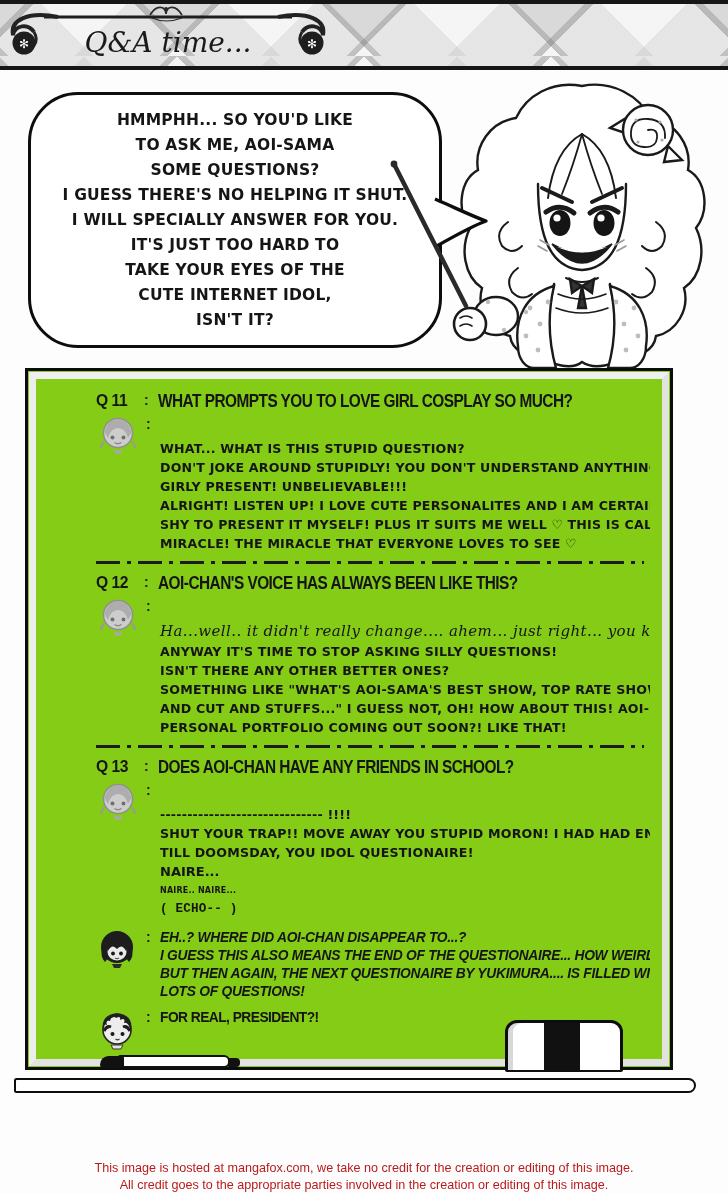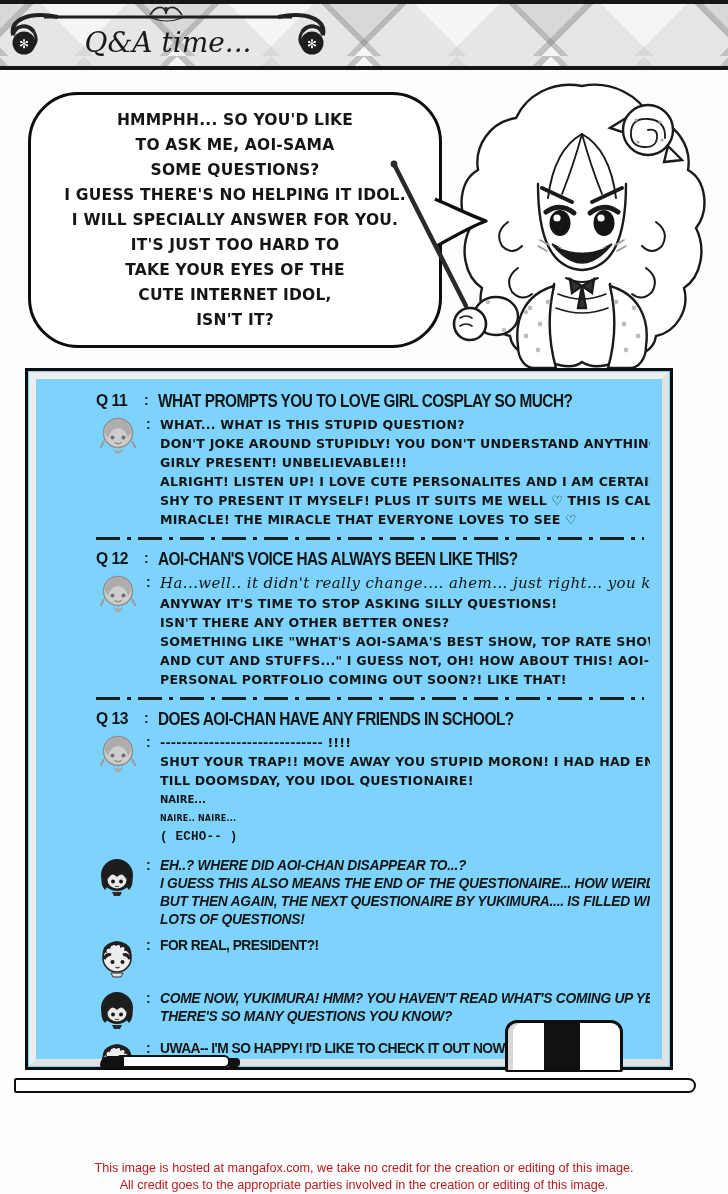--- a/index.html
+++ b/index.html
@@ -27,55 +27,55 @@
   .bubble-text{text-align:center;font-weight:700;font-size:15.5px;line-height:25px;
                letter-spacing:.2px;font-family:"DejaVu Sans",sans-serif;}
   .bubble-text span{display:block;}
   .bubble-tail{position:absolute;left:434px;top:196px;width:56px;height:54px;z-index:3;}
 
   .pointer-stick{position:absolute;left:388px;top:156px;width:96px;height:176px;z-index:4;}
 
   .character{position:absolute;left:430px;top:72px;width:298px;height:296px;z-index:1;}
 
   
-  .board{position:absolute;left:25px;top:368px;width:648px;height:702px;background:#7dd3fc;
+  .board{position:absolute;left:25px;top:368px;width:648px;height:702px;background:#84cc16;
          border:3px solid #0d0d0d;z-index:2;box-sizing:border-box;}
   .board-bevel{position:absolute;inset:1px;border:7px solid #e2e2e2;
                border-top-color:#efefef;border-left-color:#ededed;pointer-events:none;}
   .board-content{position:absolute;left:16px;right:20px;top:20px;bottom:4px;overflow:hidden;}
 
   .qa-row,.ans-row,.conv-row{display:flex;align-items:flex-start;padding-left:52px;}
   .label-col{flex:0 0 48px;font-weight:700;font-size:17px;letter-spacing:-.5px;
              transform:scaleX(.92);transform-origin:left;white-space:nowrap;}
   .avatar-col{flex:0 0 48px;display:flex;justify-content:flex-start;padding-left:2px;}
   .colon-col{flex:0 0 14px;font-weight:700;font-size:14px;padding-top:1px;color:#222;}
   .q-text{font-weight:700;font-size:17.5px;letter-spacing:-.6px;white-space:nowrap;
           transform:scaleX(.88);transform-origin:left;}
   .a-text{font-family:"DejaVu Sans",sans-serif;font-weight:700;font-size:12.6px;
-          line-height:19px;letter-spacing:.2px;}
+          line-height:19px;letter-spacing:.2px;margin-top:24px;}
   .a-text span{display:block;white-space:nowrap;}
   .handwritten{font-family:"DejaVu Serif",serif;font-style:italic;font-weight:400;
                font-size:15px;letter-spacing:.4px;line-height:21px;white-space:nowrap;}
   .qa-row{margin-bottom:3px;}
   .ans-row{margin-bottom:3px;}
 
   .divider{height:3px;margin:8px 6px 9px 52px;
     background:repeating-linear-gradient(90deg,#1c1c1c 0 24px,transparent 24px 31px,
                #1c1c1c 31px 35px,transparent 35px 42px);}
 
   .conv-row{margin-bottom:8px;}
   .conv-text{font-size:15px;line-height:18px;letter-spacing:-.3px;white-space:nowrap;
              transform:scaleX(.92);transform-origin:left;}
   .conv-text span{display:block;}
   .pres .conv-text{font-weight:700;font-style:italic;}
   .yuki .conv-text{font-weight:700;font-style:normal;letter-spacing:-.6px;}
   .conv-gap{margin-top:2px;margin-bottom:11px;}
 
   .echo-line{white-space:nowrap;}
-  .echo-sm{font-size:10px;letter-spacing:0;}
+  .echo-sm{font-size:13px;letter-spacing:0;}
   .echo-sm2{font-size:8px;}
   .echo-paren{font-size:12.6px;font-family:Liberation Mono, monospace;}
 
   
   .tray{position:absolute;left:14px;top:1078px;width:682px;height:15px;background:#fff;
         border:2.5px solid #0d0d0d;border-radius:3px 9px 9px 3px;z-index:3;box-sizing:border-box;}
   .marker{position:absolute;left:100px;top:1055px;width:140px;height:13px;z-index:4;}
   .marker-body{position:absolute;left:18px;top:0;width:112px;height:13px;background:#fff;
                border:2px solid #111;border-radius:2px 6px 6px 2px;box-sizing:border-box;}
   .marker-cap{position:absolute;left:0;top:1px;width:24px;height:12px;background:#111;
@@ -236,21 +236,21 @@
   <svg class="pointer-stick" viewBox="0 0 96 176">
     <line x1="6" y1="8" x2="78" y2="150" stroke="#2a2a2a" stroke-width="4.5" stroke-linecap="round"></line>
     <circle cx="6" cy="8" r="3.4" fill="#2a2a2a"></circle>
   </svg>
 
   <div class="bubble">
     <div class="bubble-text">
       <span>HMMPHH... SO YOU'D LIKE</span>
       <span>TO ASK ME, AOI-SAMA</span>
       <span>SOME QUESTIONS?</span>
-      <span>I GUESS THERE'S NO HELPING IT IDOL.</span>
+      <span>I GUESS THERE'S NO HELPING IT SHUT.</span>
       <span>I WILL SPECIALLY ANSWER FOR YOU.</span>
       <span>IT'S JUST TOO HARD TO</span>
       <span>TAKE YOUR EYES OF THE</span>
       <span>CUTE INTERNET IDOL,</span>
       <span>ISN'T IT?</span>
     </div>
   </div>
   <svg class="bubble-tail" viewBox="0 0 56 54">
     <path d="M1 3 C24 13 38 20 52 25 C38 30 24 38 1 51" fill="#fff" stroke="#0d0d0d" stroke-width="3.4" stroke-linejoin="round"></path>
   </svg>

